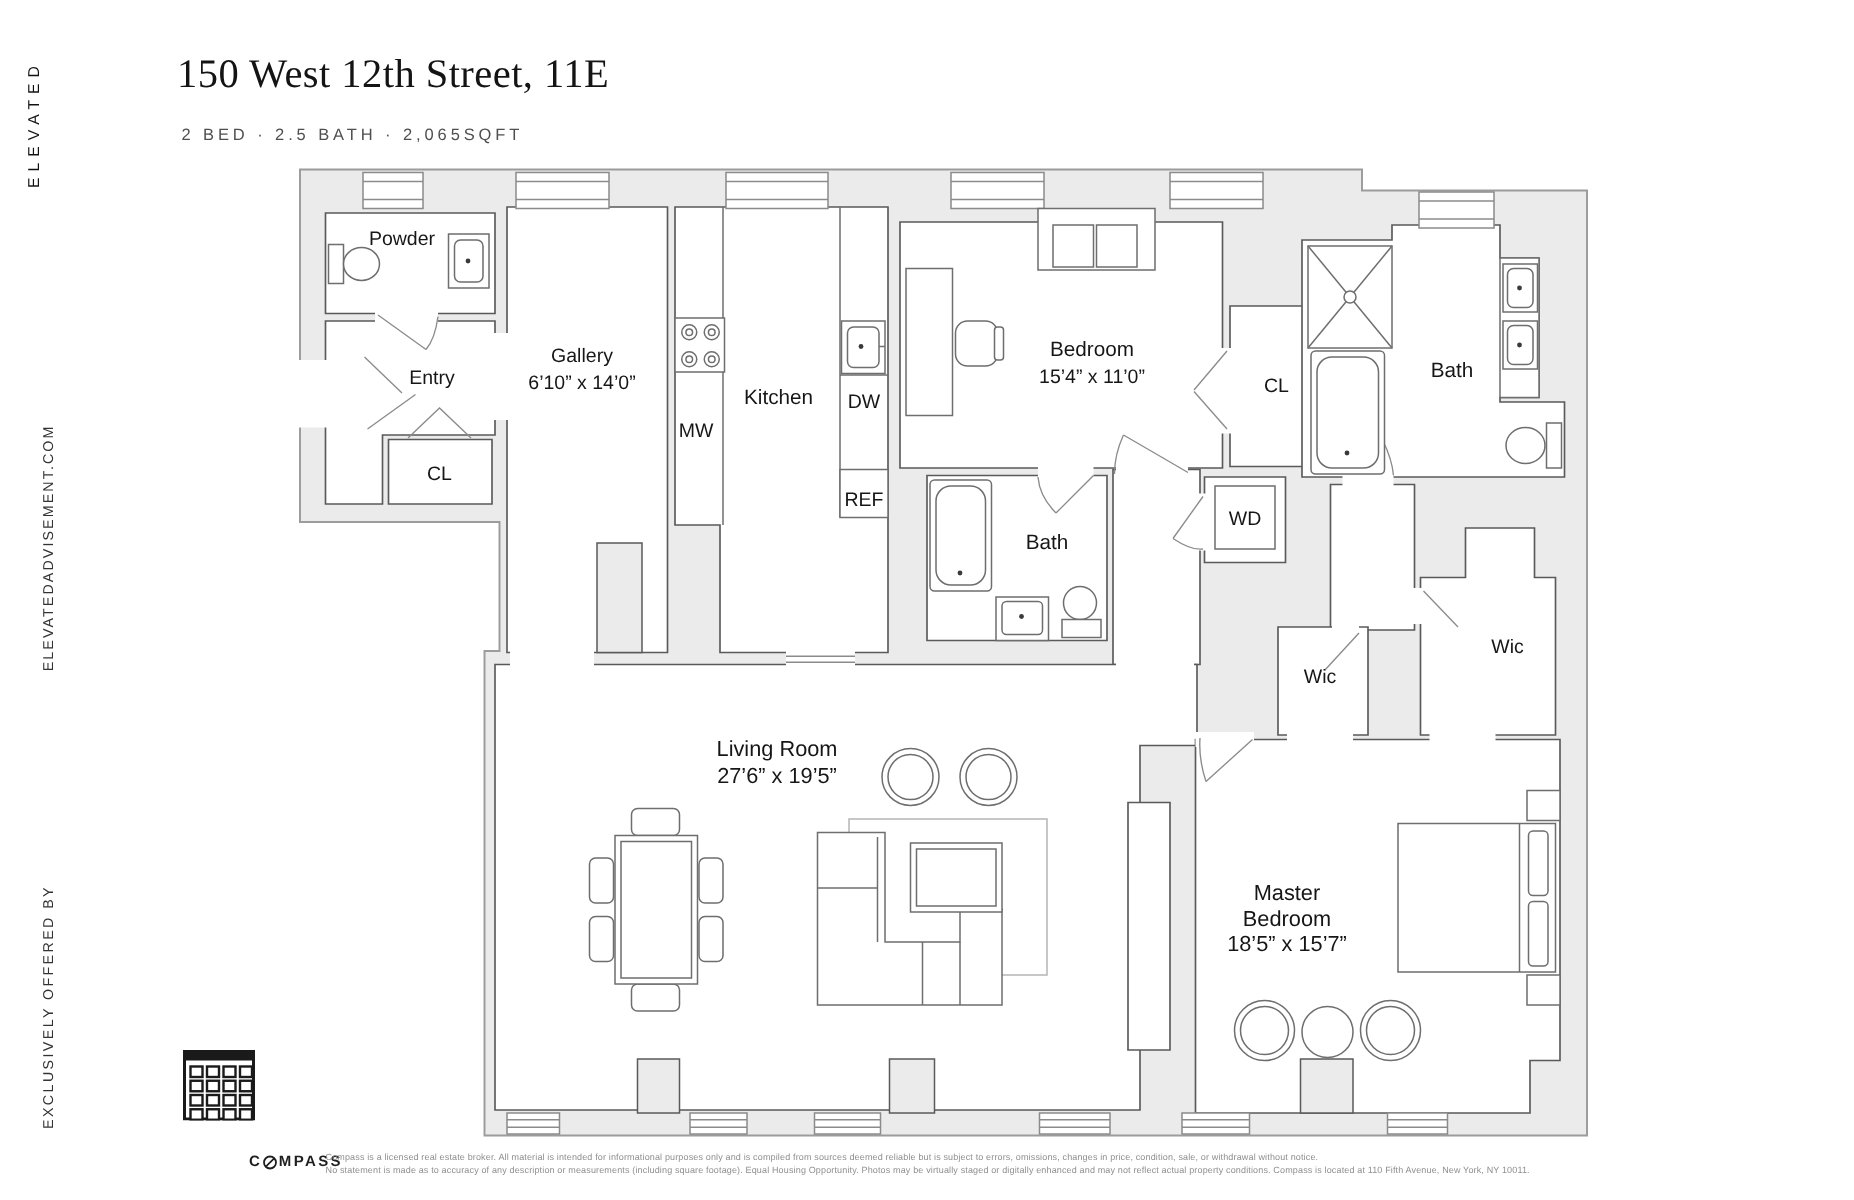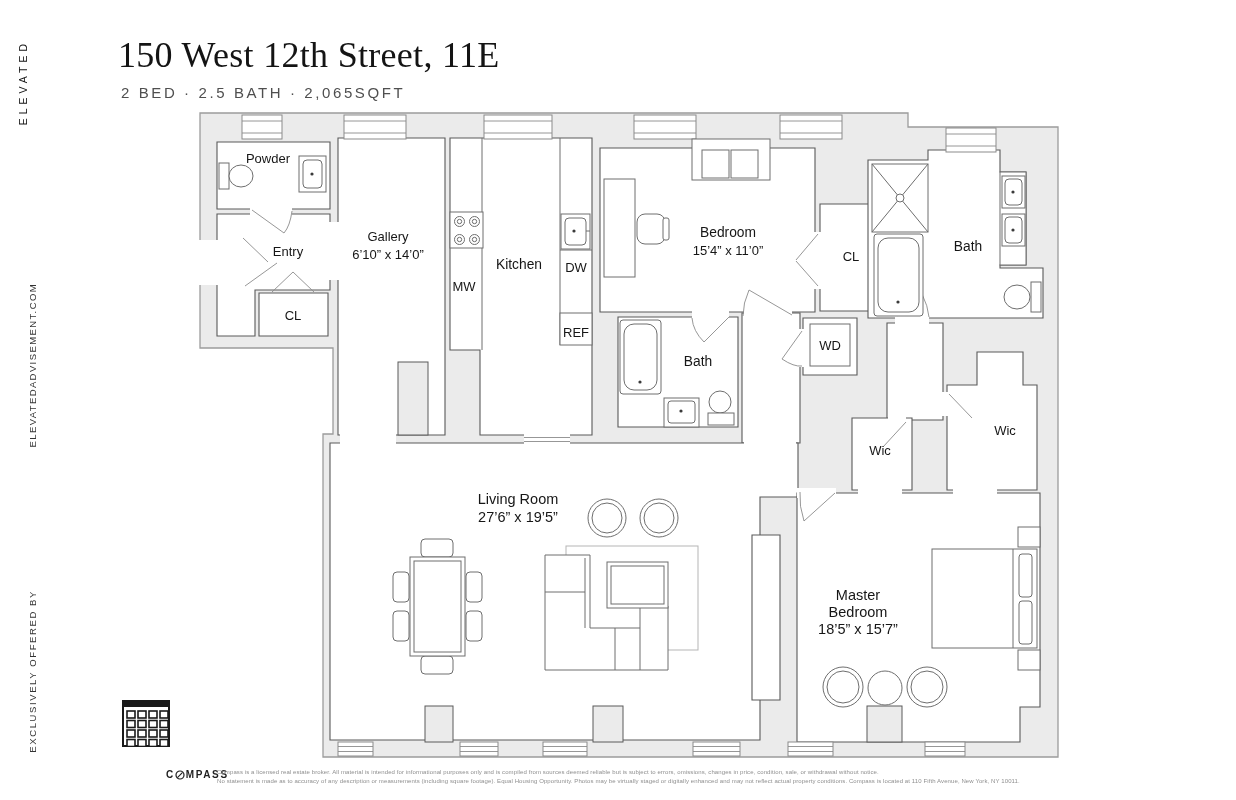--- a/index.html
+++ b/index.html
@@ -1,20 +1,20 @@
 <!DOCTYPE html>
 <html><head>
 <meta charset="utf-8">
 <style>
   html,body{margin:0;padding:0;}
   body{width:1236px;height:800px;position:relative;background:#ffffff;overflow:hidden;
        font-family:"Liberation Sans",sans-serif;}
   .title{position:absolute;left:118px;top:34px;font-family:"Liberation Serif",serif;
-         font-size:36px;color:#141414;letter-spacing:.3px;}
-  .subtitle{position:absolute;left:121px;top:84px;font-size:15px;letter-spacing:2.6px;
+         font-size:27px;color:#141414;letter-spacing:.3px;}
+  .subtitle{position:absolute;left:121px;top:84px;font-size:11px;letter-spacing:2.6px;
             color:#4f4f4f;}
   .vtext{position:absolute;writing-mode:vertical-rl;transform:rotate(180deg);
          white-space:nowrap;color:#222;}
   #brand-elevated{left:17px;top:40px;font-size:10.5px;letter-spacing:4px;color:#111;}
   #brand-site{left:27px;top:283px;font-size:9.5px;letter-spacing:1.4px;color:#333;}
   #brand-offered{left:27px;top:590px;font-size:9.5px;letter-spacing:1.6px;color:#333;}
   #floorplan-svg{position:absolute;left:198px;top:106px;}
   #building-icon{position:absolute;left:122px;top:700px;}
   #compass-logo{position:absolute;left:166px;top:769px;display:flex;align-items:center;
                 font-size:10px;font-weight:700;letter-spacing:1.6px;color:#1f1f1f;}

